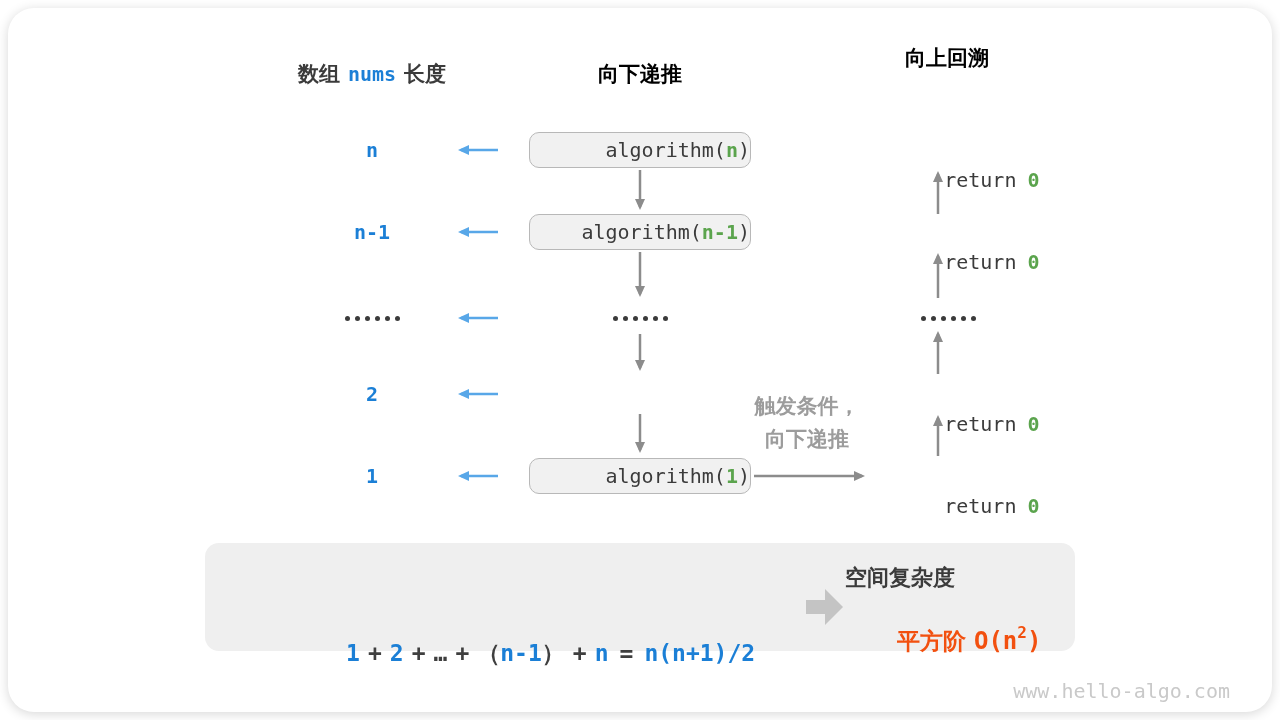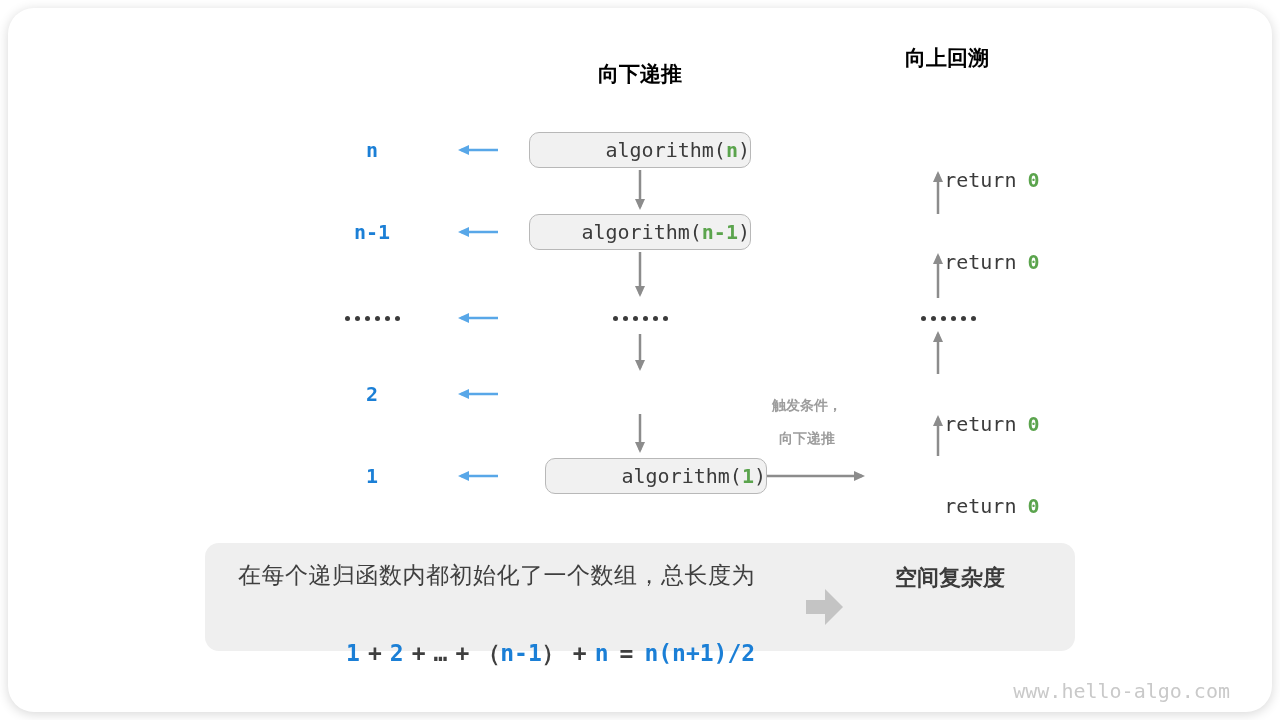--- a/index.html
+++ b/index.html
@@ -30,36 +30,36 @@
   .arg { color:#5ba44d; font-weight:bold; }
   .ret { height:30px; line-height:30px; }
   .ret .kw { margin-right:11px; }
   .retval { color:#5ba44d; font-weight:bold; }
 
   .dots { display:flex; align-items:center; justify-content:center;
           height:30px; }
   .dots i { display:block; width:5px; height:5px; border-radius:50%;
             background:#3b3b3b; margin:0 2.5px; }
 
-  .note { width:150px; text-align:center; font-weight:bold; font-size:14px;
+  .note { width:150px; text-align:center; font-weight:bold; font-size:21px;
           line-height:33px; color:#9c9c9c; }
 
   .summary { left:205px; top:543px; width:870px; height:108px;
              background:#efefef; border-radius:14px; }
   .sum-line1 { left:33px; top:17px; font-size:23px; color:#3f3f3f;
                letter-spacing:0.5px; }
   .sum-formula { left:58px; top:56px; height:36px; line-height:36px;
                  font-family:"DejaVu Sans Mono", monospace; font-weight:bold;
                  font-size:23px; white-space:pre; }
   .fb { color:#1b7fd6; }
   .fd { color:#3f3f3f; }
   .fop { margin:0 8px; }
   .feq { margin:0 11px; }
   .fpar { font-family:"Liberation Sans", sans-serif; }
-  .res-title { left:640px; top:20px; width:210px; text-align:center;
+  .res-title { left:640px; top:20px; width:210px; 
                font-weight:bold; font-size:22px; color:#3b3b3b; }
   .res-value { left:615px; top:55px; width:260px; text-align:center;
                font-weight:bold; font-size:23px; color:#f2500f;
                white-space:pre; }
   .res-value .mono { font-family:"DejaVu Sans Mono", monospace; font-size:24px;
                      margin-left:8px; }
   .res-value sup { font-size:16px; position:relative; top:-2px; }
 
   .watermark { right:50px; top:679px; font-family:"DejaVu Sans Mono", monospace;
                font-size:20px; color:#c9c9c9; }
@@ -98,20 +98,23 @@
     <g stroke="#8c8c8c" stroke-width="2.5">
       <line x1="938" y1="214" x2="938" y2="174" marker-end="url(#head-gray)"></line>
       <line x1="938" y1="298" x2="938" y2="256" marker-end="url(#head-gray)"></line>
       <line x1="938" y1="374" x2="938" y2="334" marker-end="url(#head-gray)"></line>
       <line x1="938" y1="456" x2="938" y2="418" marker-end="url(#head-gray)"></line>
     </g>
 
     <line x1="754" y1="476" x2="862" y2="476" stroke="#8c8c8c" stroke-width="2.5" marker-end="url(#head-gray)"></line>
   </svg>
 
+  <div class="abs hdr hdr-dark" style="left:252px; top:58px; width:240px;">
+    <span>数组</span><span class="code-blue">nums</span><span>长度</span>
+  </div>
   <div class="abs hdr" style="left:560px; top:58px; width:160px;">向下递推</div>
   <div class="abs hdr" style="left:867px; top:42px; width:160px;">向上回溯</div>
 
   <div class="abs row-label" style="left:302px; top:135px;">n</div>
   <div class="abs row-label" style="left:302px; top:217px;">n-1</div>
   <div class="abs dots" style="left:302px; top:303px; width:140px;">
     <i></i>
       <i></i>
       <i></i>
       <i></i>
@@ -128,21 +131,21 @@
     <span class="code"><span>algorithm(</span><span class="arg">n-1</span><span>)</span></span>
   </div>
   <div class="abs dots" style="left:560px; top:303px; width:160px;">
     <i></i>
       <i></i>
       <i></i>
       <i></i>
       <i></i>
       <i></i>
   </div>
-  <div class="abs call-box" style="left:529px; top:458px;margin-left:16px;">
+  <div class="abs call-box" style="left:529px; top:458px;">
     <span class="code"><span>algorithm(</span><span class="arg">1</span><span>)</span></span>
   </div>
 
   <div class="abs code ret" style="left:896px; top:135px;">
     <span class="kw">return</span><span class="retval">0</span>
   </div>
   <div class="abs code ret" style="left:896px; top:217px;">
     <span class="kw">return</span><span class="retval">0</span>
   </div>
   <div class="abs dots" style="left:893px; top:303px; width:110px;">
@@ -159,24 +162,26 @@
   <div class="abs code ret" style="left:896px; top:461px;">
     <span class="kw">return</span><span class="retval">0</span>
   </div>
 
   <div class="abs note" style="left:732px; top:389px;">
     <div>触发条件，</div>
     <div>向下递推</div>
   </div>
 
   <div class="abs summary">
-    <div class="abs sum-line1">在每个递归函数内都初始化了一个数组，总长度为</div>
     <div class="abs sum-formula">
       <span class="fb">1</span><span class="fd fop">+</span><span class="fb">2</span><span class="fd fop">+</span><span class="fd">…</span><span class="fd fop">+</span><span class="fd fpar">（</span><span class="fb">n-1</span><span class="fd fpar">）</span><span class="fd fop">+</span><span class="fb">n</span><span class="fd feq">=</span><span class="fb">n(n+1)/2</span>
     </div>
     <svg class="abs" style="left:601px; top:43px;" width="38" height="42" viewBox="0 0 38 42">
       <polygon points="0,14 19,14 19,3 37,21 19,39 19,28 0,28" fill="#c4c4c4"></polygon>
     </svg>
     <div class="abs res-title">空间复杂度</div>
+    <div class="abs res-value">
+      <span>平方阶</span><span class="mono"><span>O(n</span><sup>2</sup><span>)</span></span>
+    </div>
   </div>
 
   <div class="abs watermark">www.hello-algo.com</div>
 </div>
 
 </body></html>

